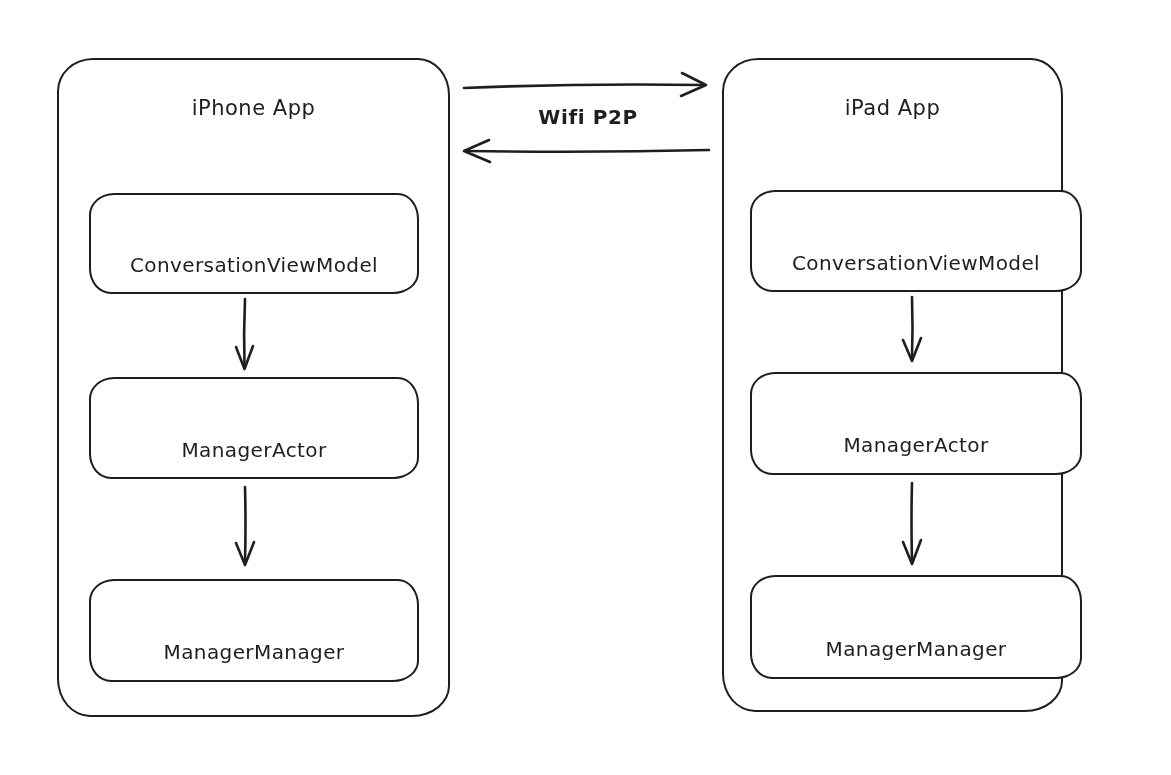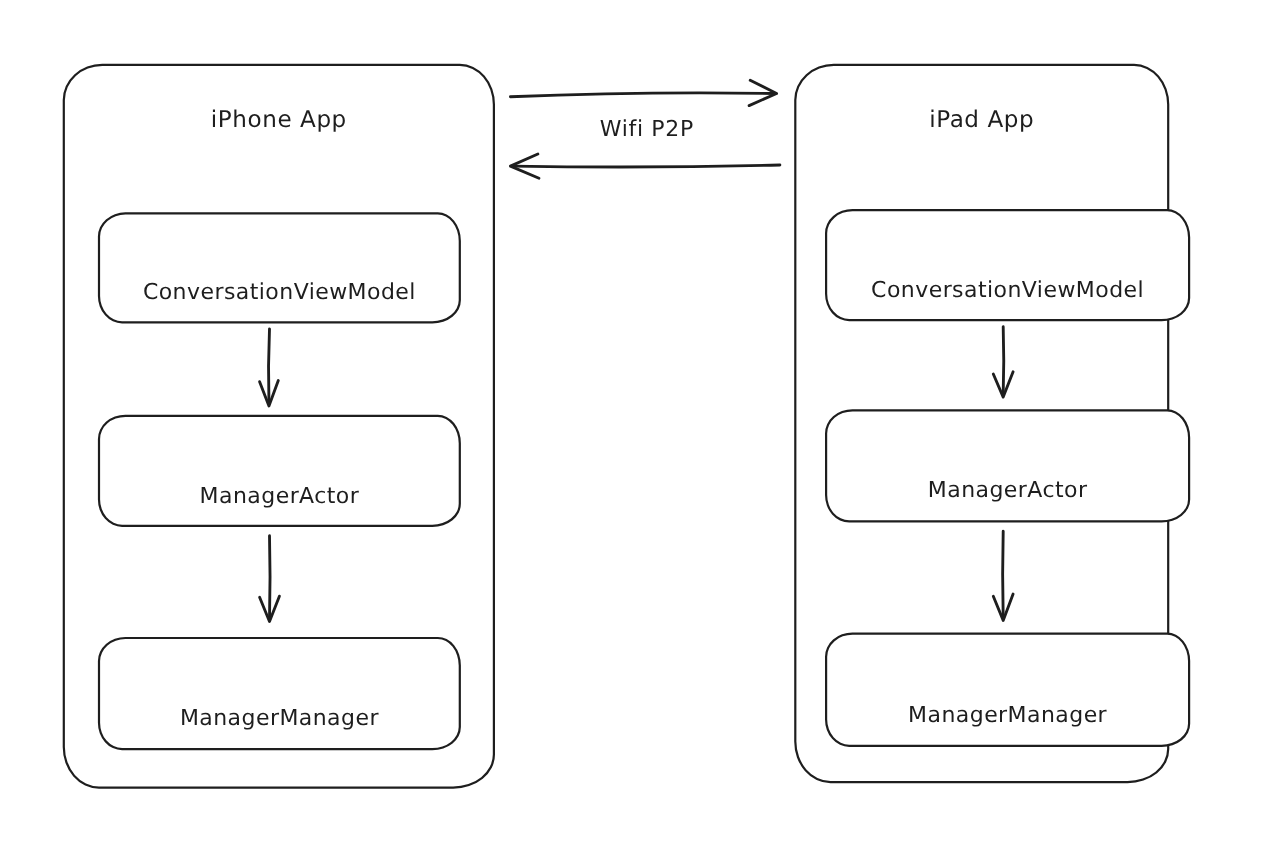--- a/index.html
+++ b/index.html
@@ -75,21 +75,21 @@
     stroke-linecap: round;
     stroke-linejoin: round;
   }
   .conn-label {
     position: absolute;
     left: 588px;
     top: 117px;
     transform: translate(-50%, -50%);
     font-size: 20px;
     letter-spacing: 0.6px;
-    font-weight: 400;
+    font-weight: 700;
     background: #ffffff;
     padding: 0 6px;
   }
 </style>
 </head>
 <body>
 
 <div class="canvas">
 
   <div class="panel panel-left">

